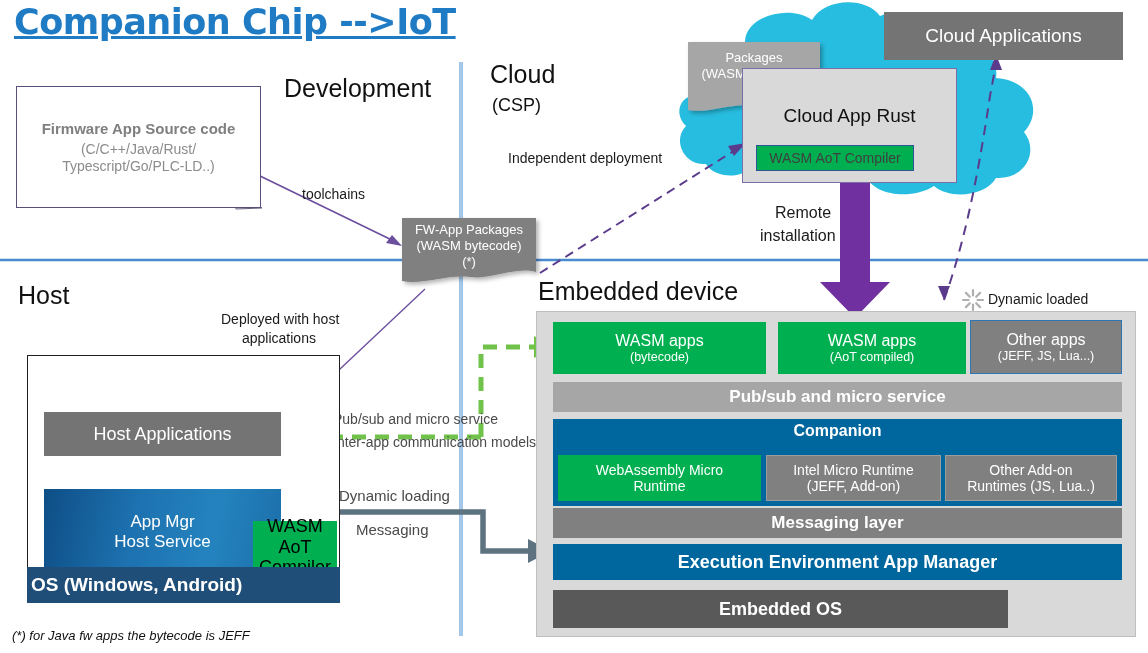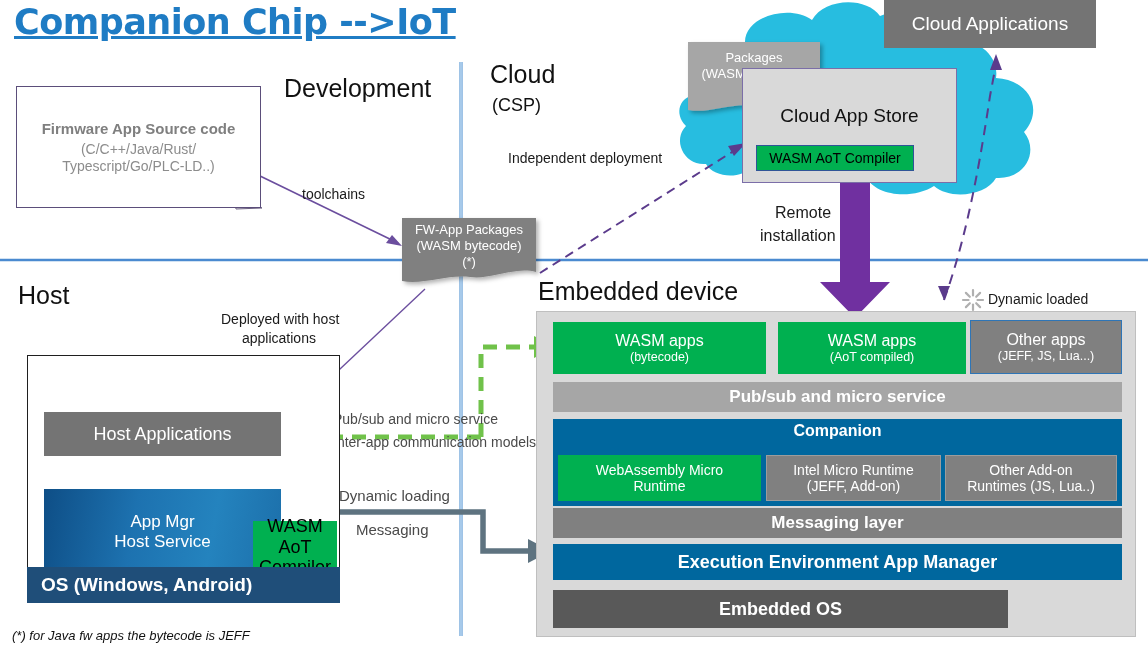--- a/index.html
+++ b/index.html
@@ -81,26 +81,26 @@
     background: #D9D9D9;
     border: 1px solid #7B6EA8;
   }
   #cloud-store-title {
     position: absolute; left: 0; right: 0; top: 36px;
     text-align: center; font-size: 19px; color: #111;
   }
   #aot-cloud {
     left: 756px; top: 145px; width: 158px; height: 26px;
     background: #00B050; border: 1px solid #2F5597;
-    font-size: 14px; color: #000000;
+    font-size: 14px; color: #404040;
   }
 
   
   #cloud-apps {
-    left: 884px; top: 0; width: 212px; height: 48px;
+    left: 884px; top: 12px; width: 239px; height: 48px;
     font-size: 19px;
   }
 
   
   #embedded-panel {
     left: 536px; top: 311px; width: 600px; height: 326px;
     background: #D9D9D9;
     border: 1px solid #BFBFBF;
   }
 
@@ -146,21 +146,21 @@
     background: linear-gradient(100deg,#0E4E86 0%, #1D72B0 38%, #2483BE 70%, #1C6FAA 100%);
     color:#fff; font-size:17px;
   }
   #aot-host {
     left: 216px; top: 521px; width: 84px; height: 52px;
     background:#00B050; color:#000; font-size:18px;margin-left:37px;
   }
   #os-bar {
     left: 27px; top: 567px; width: 313px; height: 36px;
     background:#1F4E79; color:#fff; font-size:19px; font-weight:bold;
-    display:flex; align-items:center; justify-content:flex-start; padding-left:14px;
+    display:flex; align-items:center; justify-content:flex-start; padding-left:4px;
   }
 
   
   .lbl {
     color: #3a3a3a;
     font-size: 14px;
     white-space: nowrap;
     font-family: "Liberation Sans", sans-serif;
   }
   .lbl-dark { color: #1a1a1a; }
@@ -377,21 +377,21 @@
   <div class="abs callout" style="left:208px; top:381px; width:113px;">
     <div>Packages</div>
     <div>(WASM)</div>
   </div>
 
   <div class="abs box gray-box" id="cloud-apps">
     <span>Cloud Applications</span>
   </div>
 
   <div class="abs" id="cloud-store">
-    <div id="cloud-store-title">Cloud App Store</div>
+    <div id="cloud-store-title">Cloud App Rust</div>
   </div>
   <div class="abs box" id="aot-cloud">
     <span>WASM AoT Compiler</span>
   </div>
 
   <div class="abs lbl lbl-dark" style="left:302px; top:186px;">toolchains</div>
 
   <div class="abs lbl lbl-dark" style="left:508px; top:150px;">Independent deployment</div>
 
   <div class="abs lbl lbl-dark" style="left:775px; top:204px; font-size:16px;">Remote</div>

